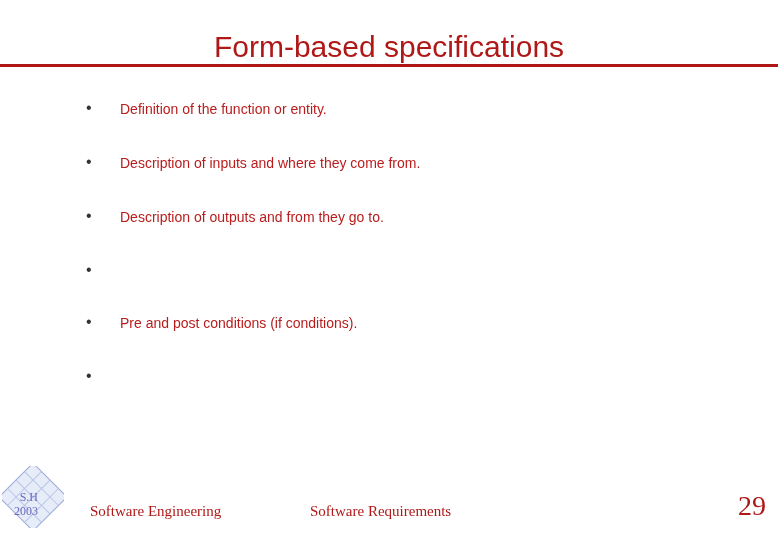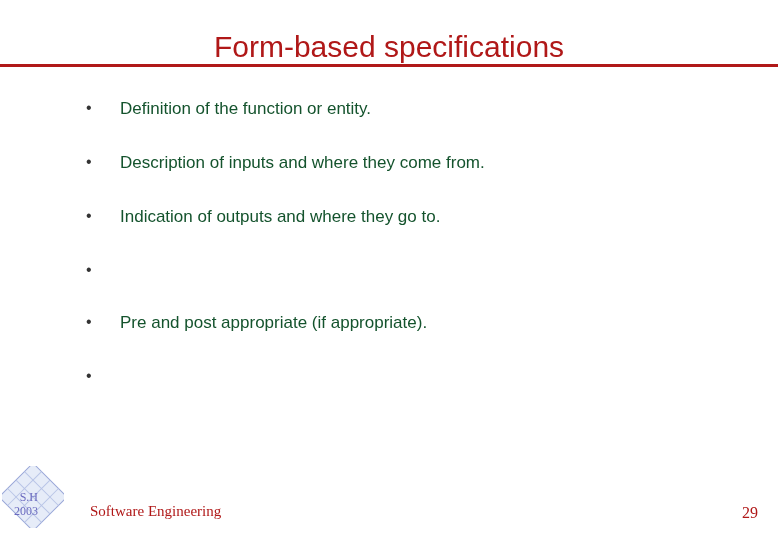--- a/index.html
+++ b/index.html
@@ -4,25 +4,25 @@
 <style>
   * { margin: 0; padding: 0; box-sizing: border-box; }
   html, body { width: 778px; height: 538px; background: #fff; font-family: Arial, Helvetica, sans-serif; overflow: hidden; }
   .slide { position: relative; width: 778px; height: 538px; }
   .title { color: #b01818; font-size: 30px; font-weight: 400; text-align: center; padding-top: 30px; }
   .divider { border: none; border-top: 3px solid #b01818; margin: 0; }
   .content { padding: 30px 50px 0 80px; }
   .bullet-list { list-style: none; }
   .bullet-item { display: flex; align-items: flex-start; margin-bottom: 30px; }
   .bullet-dot { color: #333; font-size: 16px; line-height: 22px; width: 40px; flex-shrink: 0; text-align: left; padding-left: 6px; }
-  .bullet-text { color: #14532d; font-size: 17px; line-height: 24px; }
+  .bullet-text { color: #b91c1c; font-size: 14px; line-height: 24px; }
   .footer { position: absolute; bottom: 12px; left: 0; right: 0; height: 30px; }
   .footer-left { position: absolute; left: 90px; bottom: 6px; color: #b01818; font-family: Georgia, 'Times New Roman', serif; font-size: 15px; margin-top: 27px; }
   .footer-center { position: absolute; left: 310px; bottom: 6px; color: #b01818; font-family: Georgia, 'Times New Roman', serif; font-size: 15px; }
-  .footer-page { position: absolute; right: 20px; bottom: 4px; color: #b01818; font-family: Georgia, 'Times New Roman', serif; font-size: 16px; }
+  .footer-page { position: absolute; right: 12px; bottom: 4px; color: #b01818; font-family: Georgia, 'Times New Roman', serif; font-size: 28px; }
   .logo { position: absolute; left: 2px; bottom: 10px; width: 62px; height: 62px; }
   .logo svg { width: 62px; height: 62px; }
   .logo-label { position: absolute; left: 14px; bottom: 20px; font-family: Georgia, 'Times New Roman', serif; font-size: 12px; line-height: 14px; color: #6a6abf; text-align: right; z-index: 2; }
 </style>
 </head>
 <body>
 
 <div class="slide">
 
   <h1 class="title">Form-based specifications</h1>
@@ -33,28 +33,28 @@
       <li class="bullet-item">
         <span class="bullet-dot">•</span>
         <span class="bullet-text">Definition of the function or entity.</span>
       </li>
       <li class="bullet-item">
         <span class="bullet-dot">•</span>
         <span class="bullet-text">Description of inputs and where they come from.</span>
       </li>
       <li class="bullet-item">
         <span class="bullet-dot">•</span>
-        <span class="bullet-text">Indication of outputs and where they go to.</span>
+        <span class="bullet-text">Description of outputs and from they go to.</span>
       </li>
       <li class="bullet-item">
         <span class="bullet-dot">•</span>
       </li>
       <li class="bullet-item">
         <span class="bullet-dot">•</span>
-        <span class="bullet-text">Pre and post appropriate (if appropriate).</span>
+        <span class="bullet-text">Pre and post conditions (if conditions).</span>
       </li>
       <li class="bullet-item">
         <span class="bullet-dot">•</span>
       </li>
     </ul>
   </div>
 
   <div class="logo">
     <svg viewBox="0 0 62 62">
       <g transform="translate(31,31) rotate(45)">
@@ -68,16 +68,17 @@
       </g>
     </svg>
   </div>
   <div class="logo-label">
     <div>S.H</div>
     <div>2003</div>
   </div>
 
   <div class="footer">
     <div class="footer-left">Software Engineering</div>
+    <div class="footer-center">Software Requirements</div>
     <div class="footer-page">29</div>
   </div>
 
 </div>
 
 </body></html>

